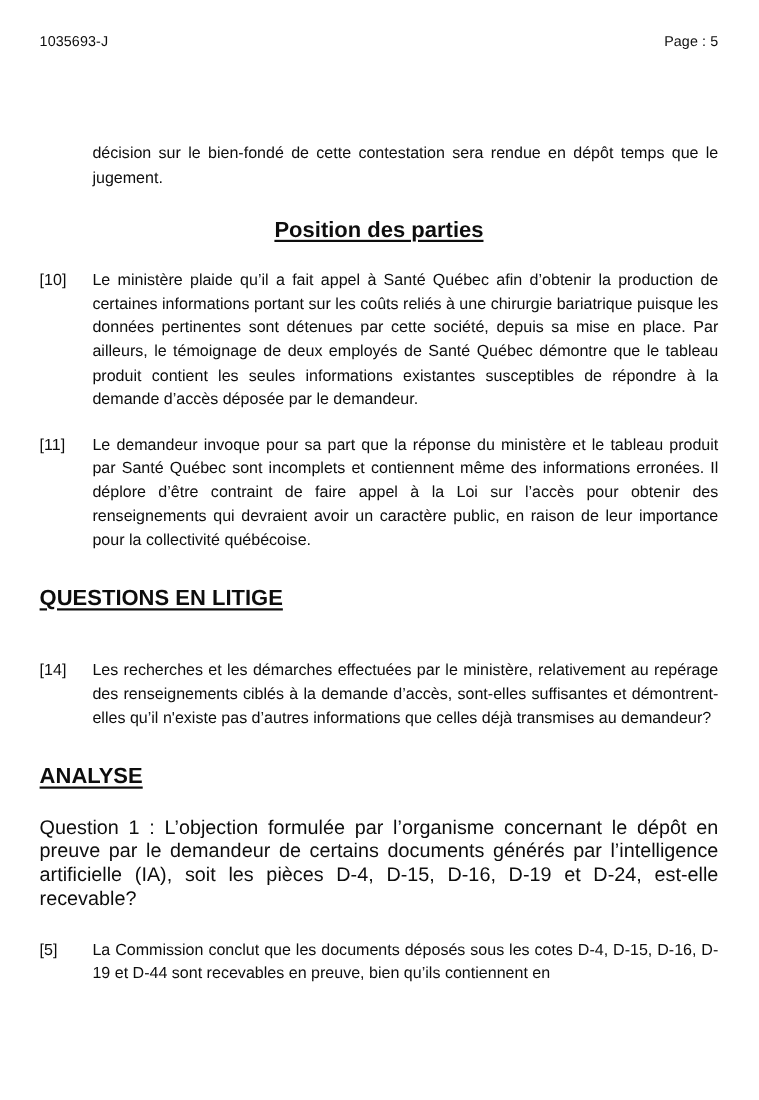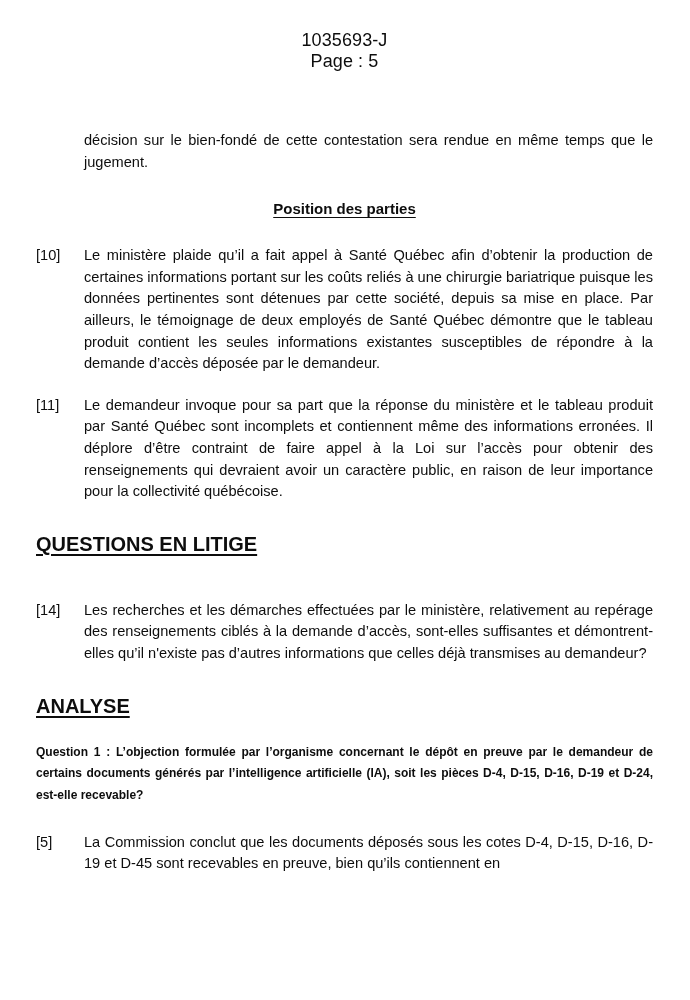--- a/index.html
+++ b/index.html
@@ -27,23 +27,22 @@
 
   
   .doc-header {
     position: absolute;
     top: 30px;
     left: 36px;
     width: 617px;
     display: flex;
     justify-content: space-between;
     align-items: center;
-    font-size: 18px;
+    font-size: 13px;
     letter-spacing: 0.1px;
-    flex-direction: column;
   }
   .doc-header .file-no,
   .doc-header .page-no {
     white-space: nowrap;
   }
 
   
   .body-col {
     position: absolute;
     top: 130px;
@@ -83,21 +82,21 @@
 
   .gap-sm { height: 20px; }
   .gap-md { height: 25px; }
   .gap-lg { height: 30px; }
 
   
   h2.center-heading {
     margin: 0;
     width: 617px;
     text-align: center;
-    font-size: 15px;
+    font-size: 20px;
     font-weight: bold;
     line-height: 22px;
   }
   h2.center-heading span {
     text-decoration: underline;
     text-underline-offset: 2.5px;
   }
 
   
   h2.section-heading {
@@ -109,41 +108,41 @@
   }
   h2.section-heading span {
     text-decoration: underline;
     text-underline-offset: 2.5px;
   }
 
   
   p.question-block {
     margin: 0;
     width: 617px;
-    font-size: 12px;
-    font-weight: bold;
+    font-size: 18px;
+    font-weight: normal;
     line-height: 21.8px;
     text-align: justify;
     text-justify: inter-word;
     text-align-last: left;
   }
 </style>
 </head>
 <body>
 
 <div class="page">
 
   <div class="doc-header">
     <span class="file-no">1035693-J</span>
     <span class="page-no">Page : 5</span>
   </div>
 
   <div class="body-col">
 
-    <p class="para last-line-left">décision sur le bien-fondé de cette contestation sera rendue en même temps que le jugement.</p>
+    <p class="para last-line-left">décision sur le bien-fondé de cette contestation sera rendue en dépôt temps que le jugement.</p>
 
     <div class="gap-md"></div>
 
     <h2 class="center-heading">
       <span>Position des parties</span>
     </h2>
 
     <div class="gap-md"></div>
 
     <p class="para numbered last-line-left">
@@ -177,17 +176,17 @@
       <span>ANALYSE</span>
     </h2>
 
     <div class="gap-md"></div>
 
     <p class="question-block">Question 1 : L’objection formulée par l’organisme concernant le dépôt en preuve par le demandeur de certains documents générés par l’intelligence artificielle (IA), soit les pièces D-4, D-15, D-16, D-19 et D-24, est-elle recevable?</p>
 
     <div class="gap-md"></div>
 
     <p class="para numbered last-line-left">
-      <span class="pnum">[5]</span><span>La Commission conclut que les documents déposés sous les cotes D-4, D-15, D-16, D-19 et D-45 sont recevables en preuve, bien qu’ils contiennent en</span>
+      <span class="pnum">[5]</span><span>La Commission conclut que les documents déposés sous les cotes D-4, D-15, D-16, D-19 et D-44 sont recevables en preuve, bien qu’ils contiennent en</span>
     </p>
 
   </div>
 </div>
 
 </body></html>

